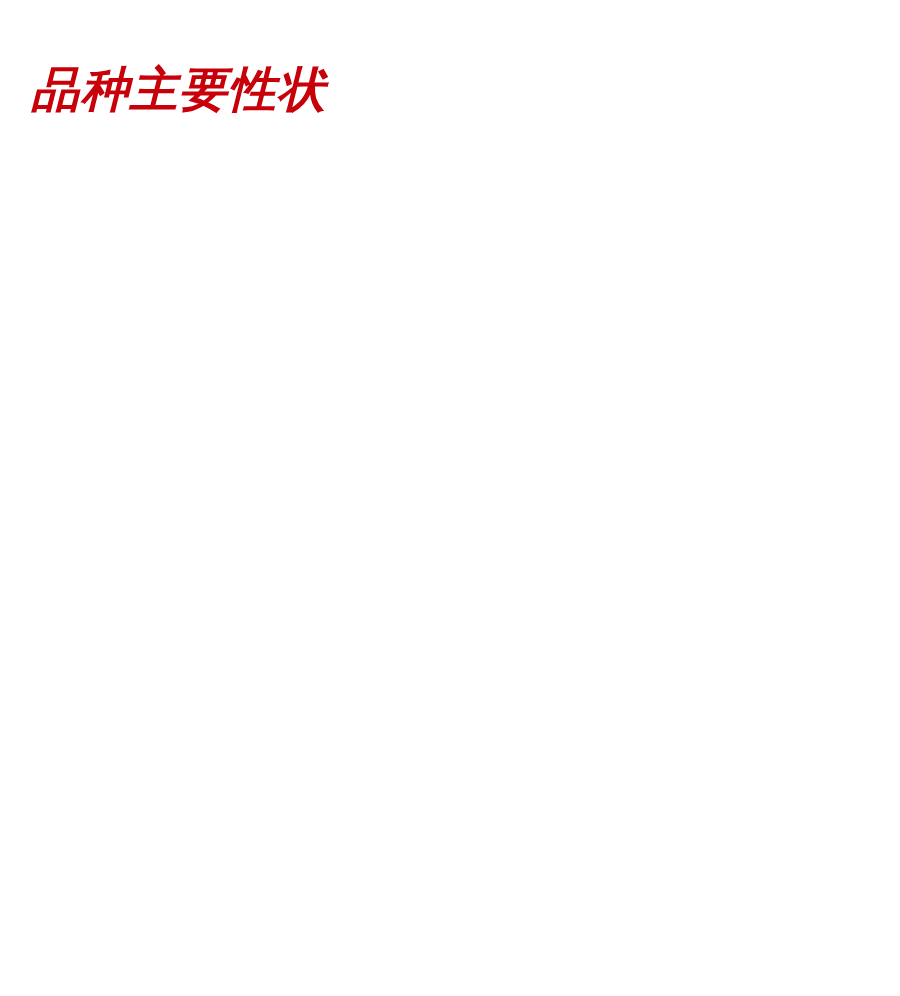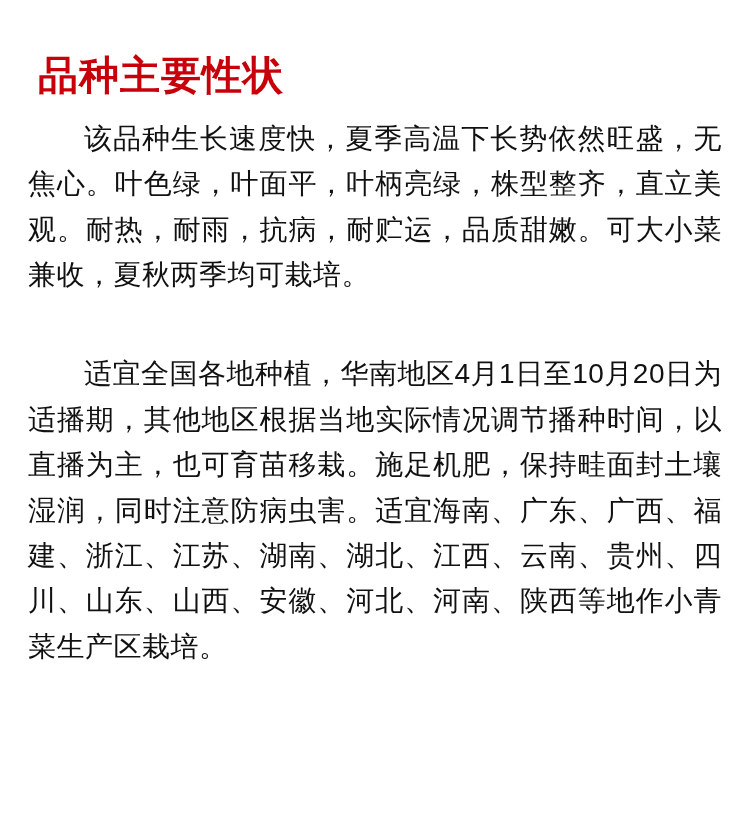--- a/index.html
+++ b/index.html
@@ -23,22 +23,23 @@
   }
   .section {
     margin: 0;
   }
   .section-heading {
     color: #c8000a;
     font-weight: bold;
     font-size: 40px;
     line-height: 1.15;
     letter-spacing: 1px;
-    margin: 0 0 6px 16px;
+    margin: 0 0 6px 4px;
     white-space: nowrap;
+    font-style: italic;
   }
   .section-heading.first {
     margin-top: 12px;
   }
   .section-body {
     font-size: 28px;
     line-height: 1.62;
     color: #111111;
     text-align: justify;
     text-justify: inter-ideograph;
@@ -53,22 +54,20 @@
     margin-top: 16px;
   }
 </style>
 </head>
 <body>
 
 <div class="page">
 
   <div class="section section-one">
     <h2 class="section-heading first">品种主要性状</h2>
-    <p class="section-body">该品种生长速度快，夏季高温下长势依然旺盛，无焦心。叶色绿，叶面平，叶柄亮绿，株型整齐，直立美观。耐热，耐雨，抗病，耐贮运，品质甜嫩。可大小菜兼收，夏秋两季均可栽培。</p>
   </div>
 
   <div class="spacer-between"></div>
 
   <div class="section section-two">
-    <p class="section-body">适宜全国各地种植，华南地区4月1日至10月20日为适播期，其他地区根据当地实际情况调节播种时间，以直播为主，也可育苗移栽。施足机肥，保持畦面封土壤湿润，同时注意防病虫害。适宜海南、广东、广西、福建、浙江、江苏、湖南、湖北、江西、云南、贵州、四川、山东、山西、安徽、河北、河南、陕西等地作小青菜生产区栽培。</p>
   </div>
 
 </div>
 
 </body></html>

